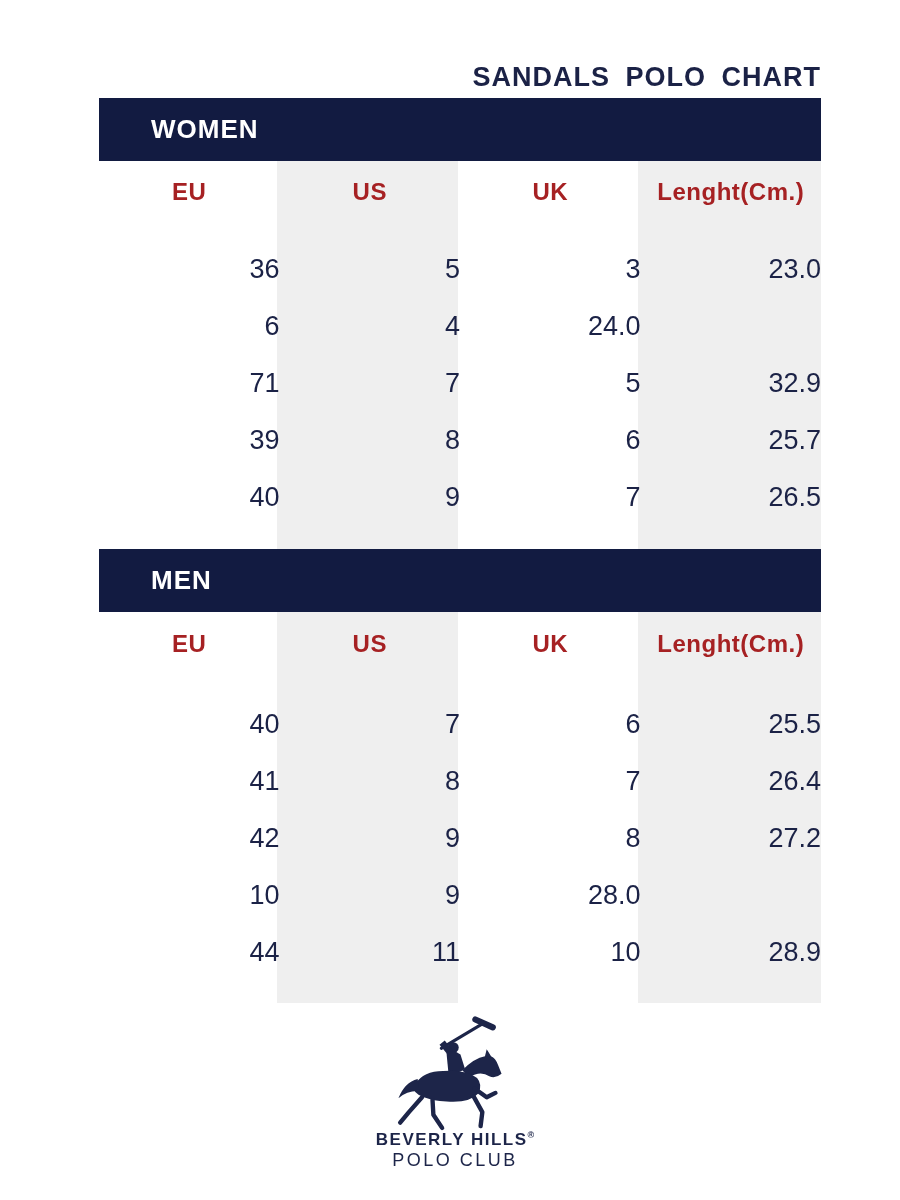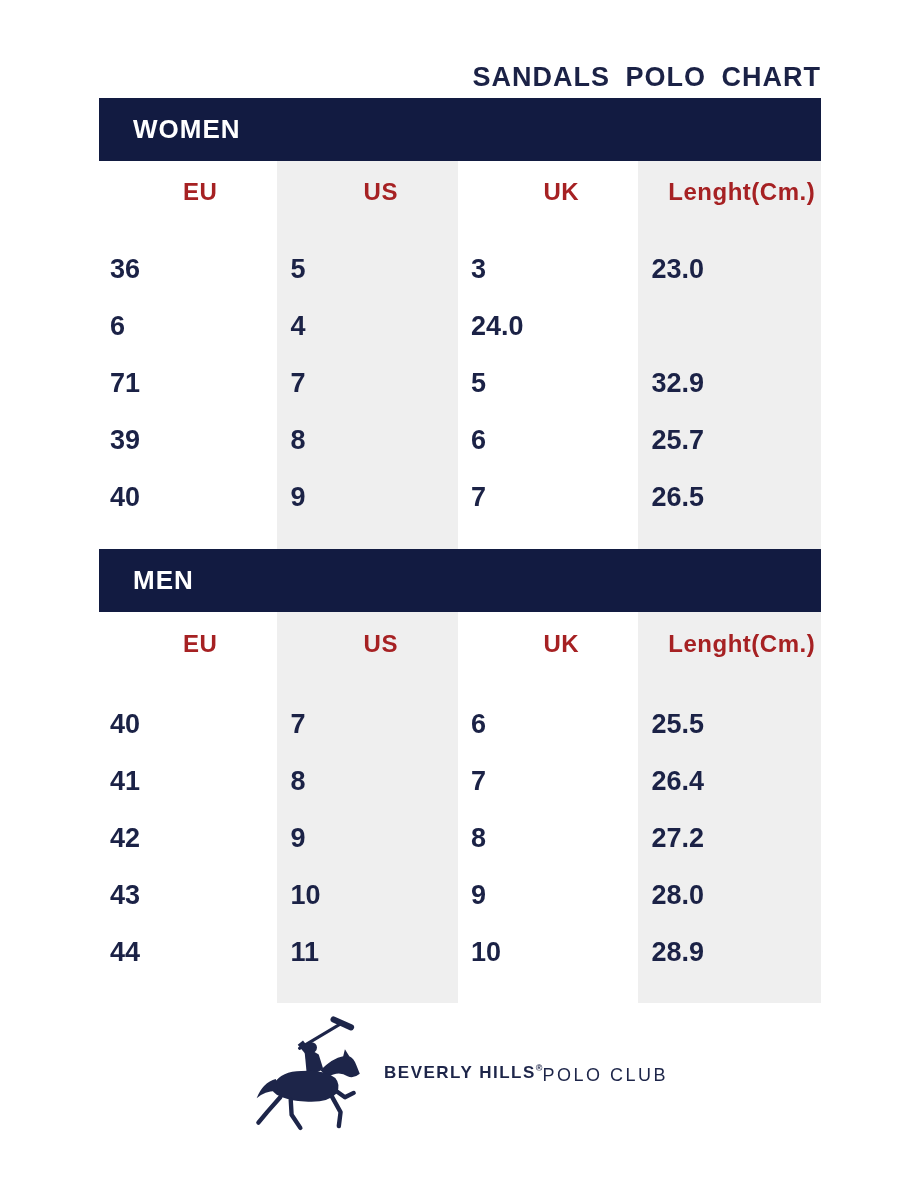--- a/index.html
+++ b/index.html
@@ -10,37 +10,37 @@
   .page-title{
     position:absolute;top:62px;left:99px;width:722px;text-align:right;
     font-size:27px;font-weight:bold;color:#1b2246;letter-spacing:1px;word-spacing:7px;
   }
   .stripe{position:absolute;top:161px;height:842px;background:#efefef;z-index:0;}
   .stripe-us{left:277px;width:181px;}
   .stripe-len{left:638px;width:183px;}
   .band{
     position:absolute;left:99px;width:722px;height:63px;background:#121b41;
     color:#ffffff;display:flex;align-items:center;box-sizing:border-box;
-    padding-left:34px;font-size:26px;font-weight:bold;letter-spacing:1px;z-index:2;
+    padding-left:52px;font-size:26px;font-weight:bold;letter-spacing:1px;z-index:2;
   }
   .band-women{top:98px;}
   .band-men{top:549px;}
-  .table{position:absolute;left:110px;width:722px;z-index:1;}
+  .table{position:absolute;left:99px;width:722px;z-index:1;}
   .table-women{top:161px;}
   .table-men{top:612px;}
   .thead{display:flex;align-items:center;height:62px;}
   .table-men .thead{height:64px;}
   .th{width:25%;text-align:center;color:#a62123;font-weight:bold;font-size:24px;letter-spacing:0.5px;}
   .tbody-women{margin-top:18px;}
   .tbody-men{margin-top:20px;}
   .trow{display:flex;align-items:center;height:57px;}
-  .td{width:25%;text-align:left;color:#1b2246;font-weight:bold;font-size:27px;}
+  .td{width:25%;text-align:right;color:#1b2246;font-weight:normal;font-size:27px;}
   .logo{
     position:absolute;top:1016px;left:455px;transform:translateX(-50%);
-    display:flex;flex-direction:row;align-items:center;z-index:1;
+    display:flex;flex-direction:column;align-items:center;z-index:1;
   }
   .logo svg{display:block;}
   .brand1{
     margin-top:-4px;color:#1d2549;font-weight:bold;font-size:17px;letter-spacing:1.5px;white-space:nowrap;
   }
   .brand1 sup{font-size:9px;letter-spacing:0;}
   .brand2{color:#1d2549;font-weight:normal;font-size:18px;letter-spacing:2.5px;white-space:nowrap;}
 </style>
 </head>
 <body>
@@ -120,21 +120,20 @@
         <div class="td">7</div>
         <div class="td">26.4</div>
       </div>
       <div class="trow">
         <div class="td">42</div>
         <div class="td">9</div>
         <div class="td">8</div>
         <div class="td">27.2</div>
       </div>
       <div class="trow">
-        <div class="td">43</div>
         <div class="td">10</div>
         <div class="td">9</div>
         <div class="td">28.0</div>
       </div>
       <div class="trow">
         <div class="td">44</div>
         <div class="td">11</div>
         <div class="td">10</div>
         <div class="td">28.9</div>
       </div>

